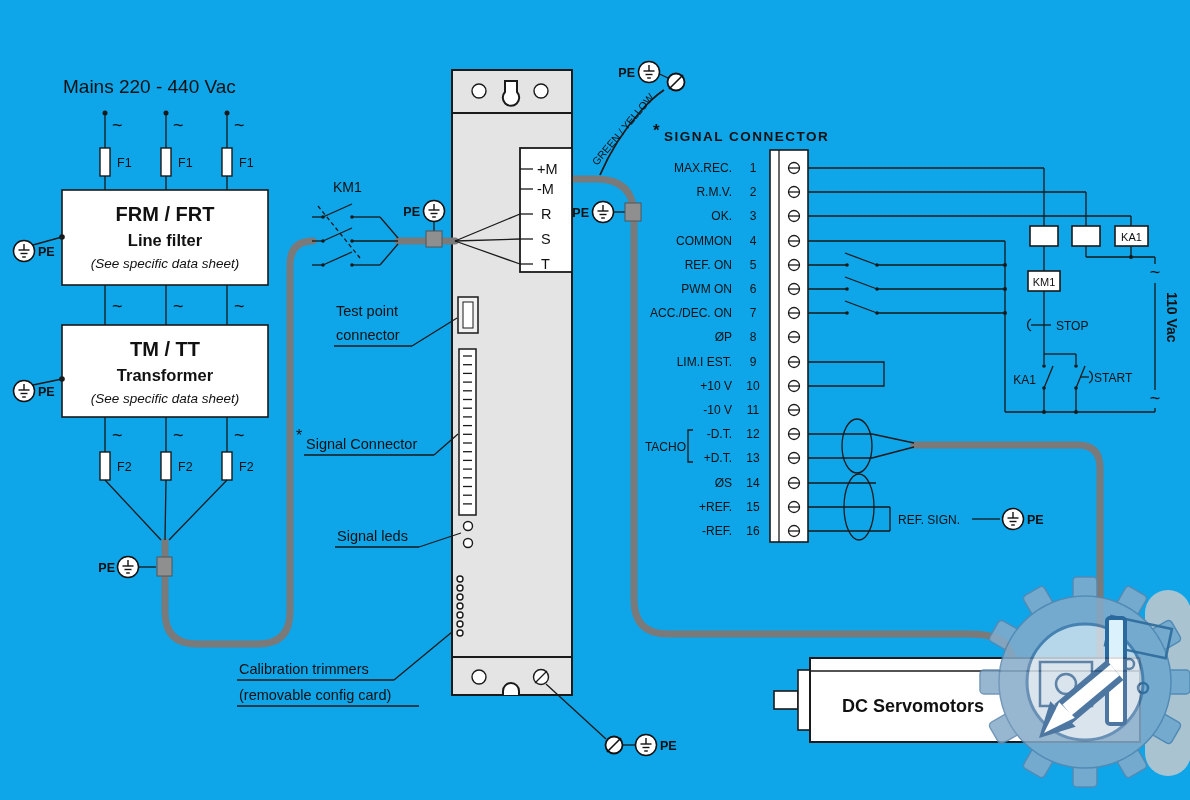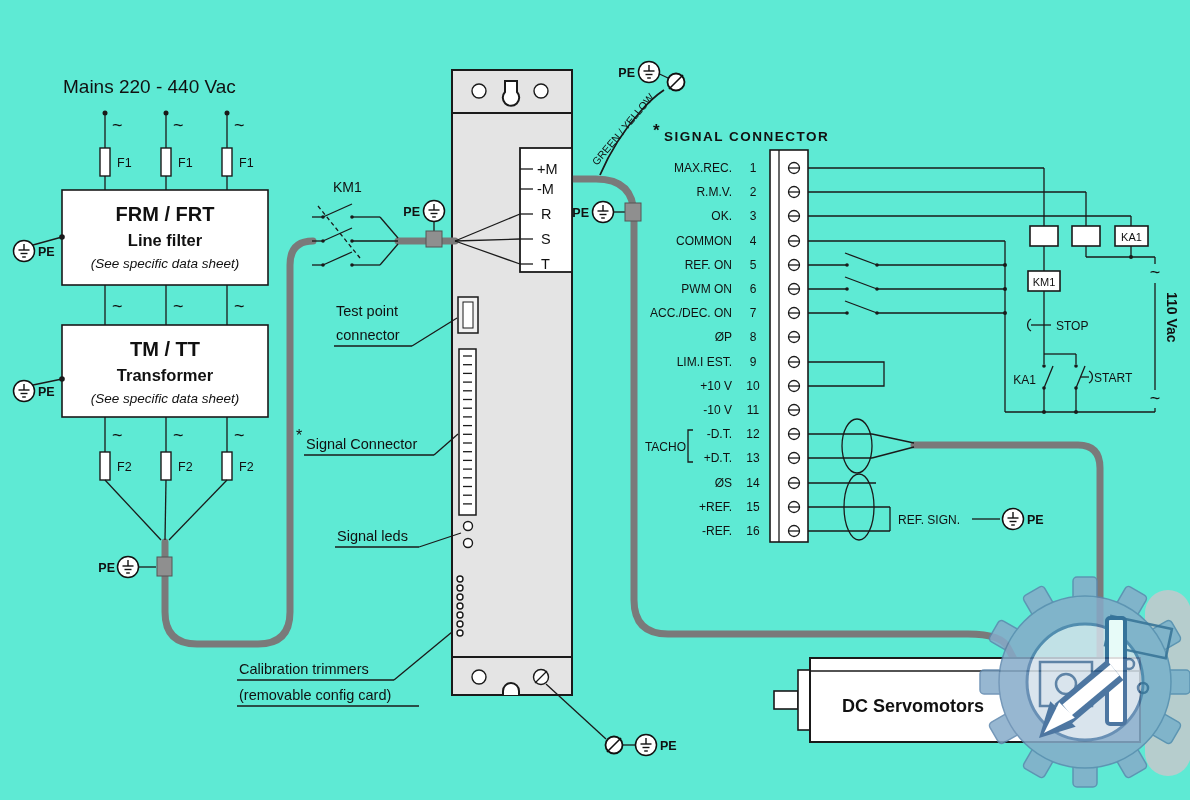--- a/index.html
+++ b/index.html
@@ -1,16 +1,16 @@
 <!DOCTYPE html>
 <html><head>
 <meta charset="utf-8">
 <style>
   html,body{margin:0;padding:0;background:#fff;}
-  .stage{position:relative;width:1190px;height:800px;background:#5eead4;overflow:hidden;}
+  .stage{position:relative;width:1190px;height:800px;background:#0ea5e9;overflow:hidden;}
   svg{display:block;}
   text{font-family:"Liberation Sans","DejaVu Sans",sans-serif;fill:#111;}
   .w{stroke:#1a1a1a;stroke-width:1.3;fill:none;}
   .w2{stroke:#1a1a1a;stroke-width:1.8;fill:none;}
   .thick{stroke:#7a7a7a;stroke-width:7;fill:none;stroke-linejoin:round;stroke-linecap:round;}
   .box{fill:#fff;stroke:#1a1a1a;stroke-width:1.6;}
   .comp{fill:#fff;stroke:#1a1a1a;stroke-width:1.4;}
   .clamp{fill:#8f8f8f;stroke:#555;stroke-width:1;}
   .dot{fill:#1a1a1a;}
   .b{font-weight:bold;}

